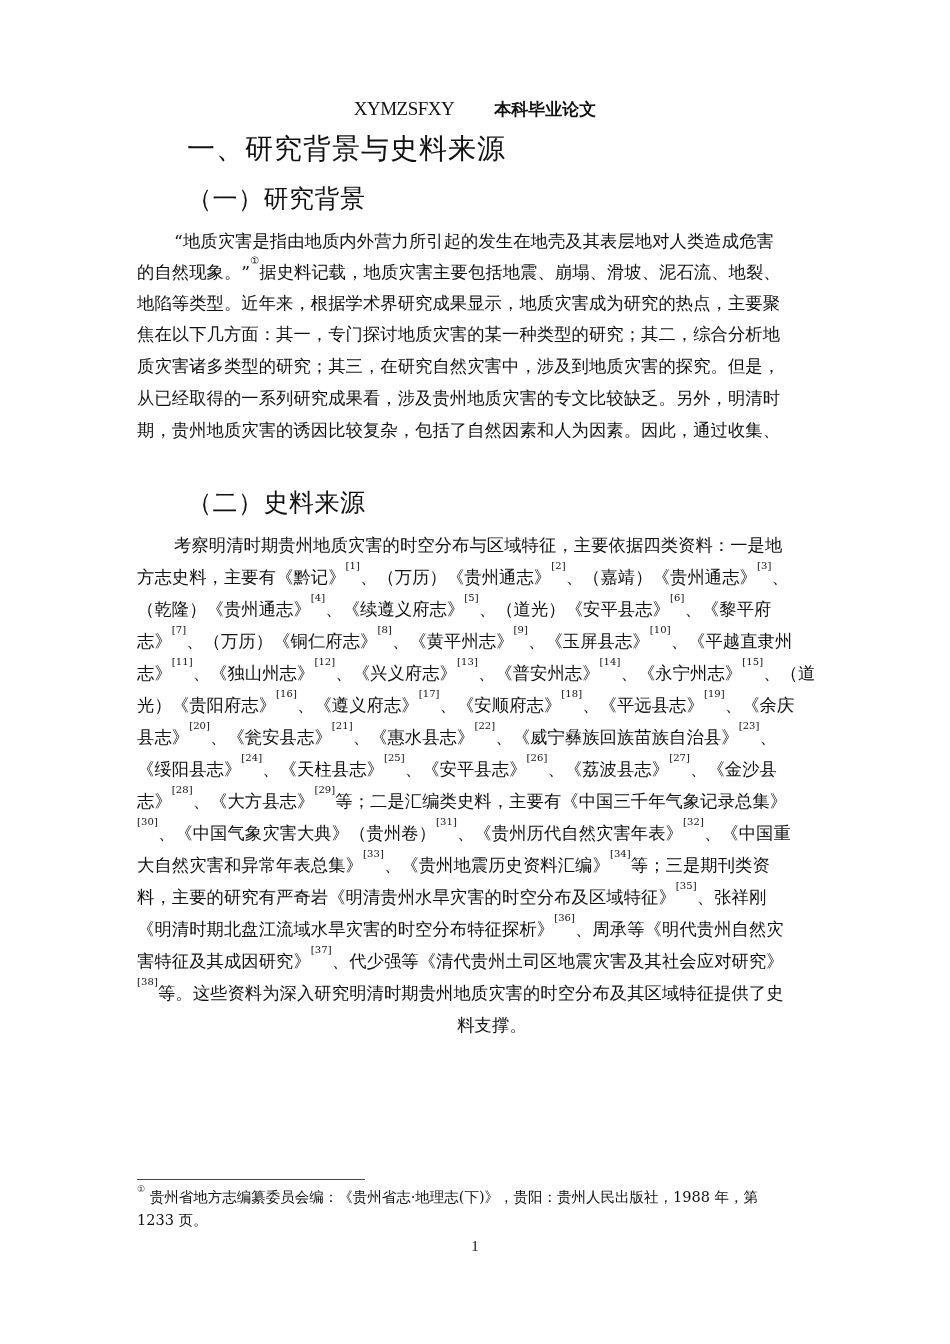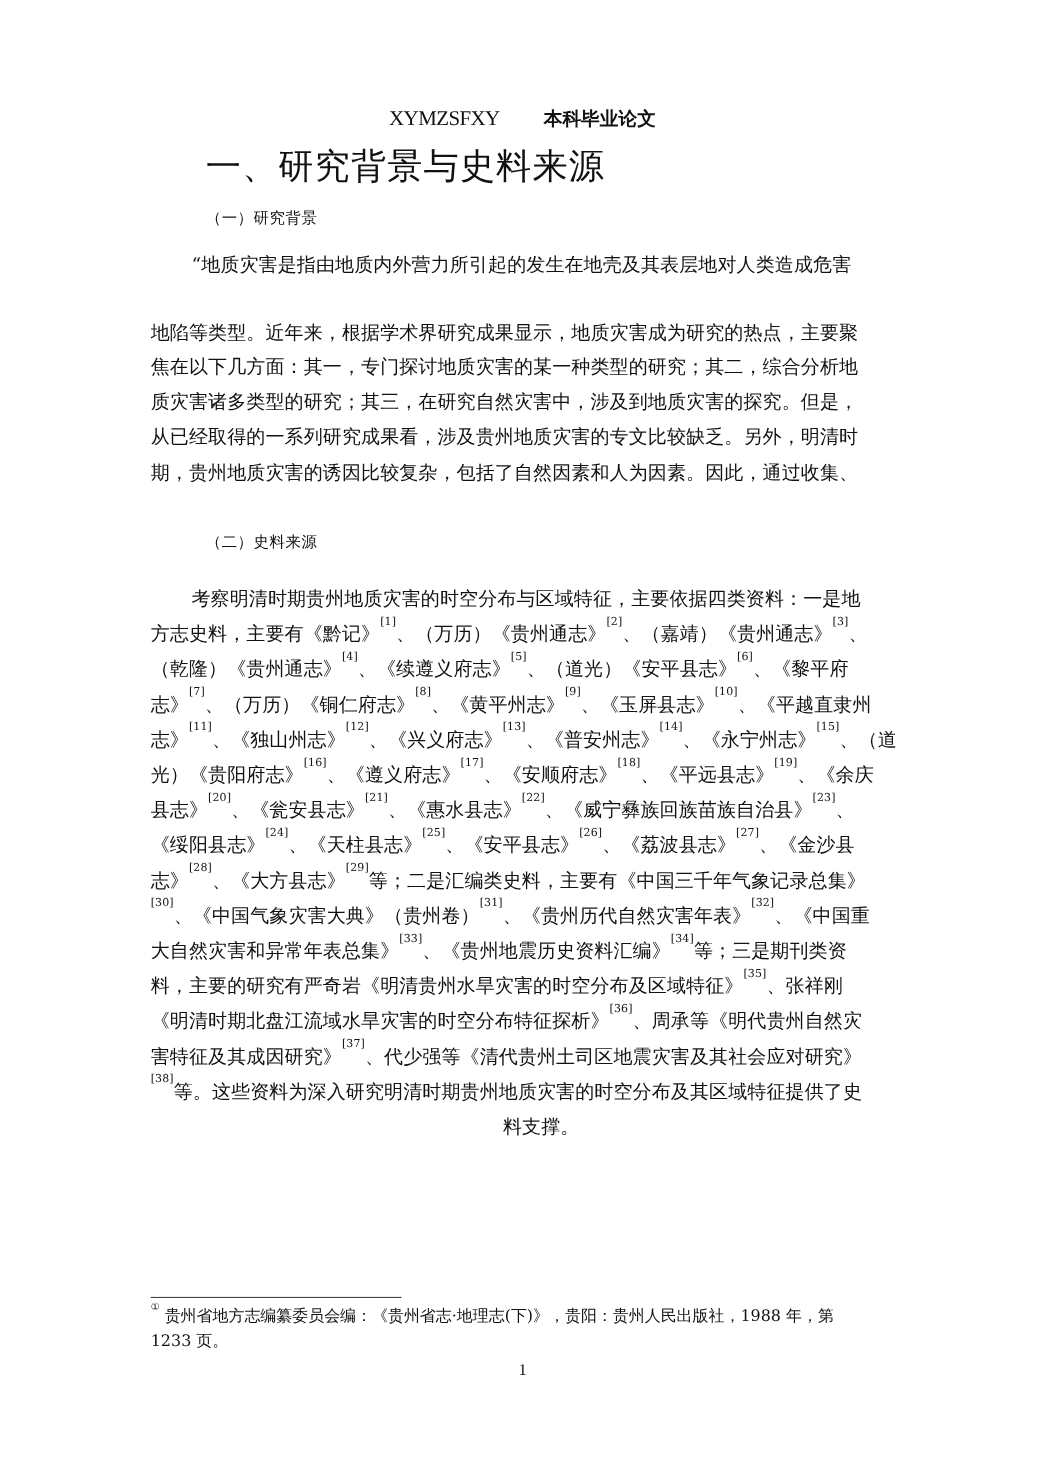--- a/index.html
+++ b/index.html
@@ -3,24 +3,24 @@
 <meta charset="utf-8">
 <style>
   html, body { margin: 0; padding: 0; background: #ffffff; }
   body { width: 950px; height: 1344px; position: relative; overflow: hidden;
          font-family: "DejaVu Serif", "Liberation Serif", serif; color: #111; }
   .page { position: absolute; left: 0; top: 0; width: 950px; height: 1344px; background: #fff; }
   .header { position: absolute; top: 96px; left: 0; width: 950px; text-align: center;
             font-size: 19px; line-height: 24px; }
   .header .latin { font-family: "Liberation Serif", serif; letter-spacing: -0.5px; }
   .header .cn { font-family: "DejaVu Sans", sans-serif; font-weight: bold; font-size: 17px; margin-left: 34px; }
-  .h1 { position: absolute; left: 187px; top: 134px; font-family: Liberation Serif, serif;
-        font-size: 32px; line-height: 34px; letter-spacing: 1px; }
+  .h1 { position: absolute; left: 187px; top: 134px; font-family: Liberation Mono, monospace;
+        font-size: 28px; line-height: 34px; letter-spacing: 1px; }
   .h2 { position: absolute; left: 187px; font-family: "DejaVu Sans", sans-serif;
-        font-size: 14px; line-height: 30px; letter-spacing: 0.5px; }
+        font-size: 25px; line-height: 30px; letter-spacing: 0.5px; }
   .line { position: absolute; left: 137px; width: 710px; font-size: 17.3px; line-height: 24px;
           white-space: nowrap; letter-spacing: 0.1px; }
   .line.indent { left: 174px; width: 673px; }
   sup { font-size: 10px; vertical-align: top; position: relative; top: -4px; line-height: 10px; }
   .fn-rule { position: absolute; left: 137px; top: 1179px; width: 228px; height: 0;
              border-top: 1.5px solid #444; }
   .fn { position: absolute; left: 137px; font-size: 14.5px; line-height: 20px; white-space: nowrap; }
   .fn sup { font-size: 9px; top: -3px; }
   .pagenum { position: absolute; top: 1238px; left: 0; width: 950px; text-align: center;
              font-family: "Liberation Serif", serif; font-size: 15px; }
@@ -33,27 +33,30 @@
   <div class="header">
     <span class="latin">XYMZSFXY</span>
     <span class="cn">本科毕业论文</span>
   </div>
 
   <div class="h1">一、研究背景与史料来源</div>
 
   <div class="h2" style="top:184px;">（一）研究背景</div>
 
   <div class="line indent" style="top:229px;">“地质灾害是指由地质内外营力所引起的发生在地壳及其表层地对人类造成危害</div>
+  <div class="line" style="top:260px;">
+    <span>的自然现象。”</span><sup>①</sup><span>据史料记载，地质灾害主要包括地震、崩塌、滑坡、泥石流、地裂、</span>
+  </div>
   <div class="line" style="top:291px;">地陷等类型。近年来，根据学术界研究成果显示，地质灾害成为研究的热点，主要聚</div>
   <div class="line" style="top:322px;">焦在以下几方面：其一，专门探讨地质灾害的某一种类型的研究；其二，综合分析地</div>
   <div class="line" style="top:354px;">质灾害诸多类型的研究；其三，在研究自然灾害中，涉及到地质灾害的探究。但是，</div>
   <div class="line" style="top:386px;">从已经取得的一系列研究成果看，涉及贵州地质灾害的专文比较缺乏。另外，明清时</div>
   <div class="line" style="top:418px;">期，贵州地质灾害的诱因比较复杂，包括了自然因素和人为因素。因此，通过收集、</div>
 
-  <div class="h2" style="top:478px;">（二）史料来源</div>
+  <div class="h2" style="top:488px;">（二）史料来源</div>
 
   <div id="sources-lines">
       <div class="line indent" style="top: 533px;"><span>考察明清时期贵州地质灾害的时空分布与区域特征，主要依据四类资料：一是地</span></div>
       <div class="line" style="top: 565px;"><span>方志史料，主要有《黔记》</span><sup>[1]</sup><span>、（万历）《贵州通志》</span><sup>[2]</sup><span>、（嘉靖）《贵州通志》</span><sup>[3]</sup><span>、</span></div>
       <div class="line" style="top: 597px;"><span>（乾隆）《贵州通志》</span><sup>[4]</sup><span>、《续遵义府志》</span><sup>[5]</sup><span>、（道光）《安平县志》</span><sup>[6]</sup><span>、《黎平府</span></div>
       <div class="line" style="top: 629px;"><span>志》</span><sup>[7]</sup><span>、（万历）《铜仁府志》</span><sup>[8]</sup><span>、《黄平州志》</span><sup>[9]</sup><span>、《玉屏县志》</span><sup>[10]</sup><span>、《平越直隶州</span></div>
       <div class="line" style="top: 661px;"><span>志》</span><sup>[11]</sup><span>、《独山州志》</span><sup>[12]</sup><span>、《兴义府志》</span><sup>[13]</sup><span>、《普安州志》</span><sup>[14]</sup><span>、《永宁州志》</span><sup>[15]</sup><span>、（道</span></div>
       <div class="line" style="top: 693px;"><span>光）《贵阳府志》</span><sup>[16]</sup><span>、《遵义府志》</span><sup>[17]</sup><span>、《安顺府志》</span><sup>[18]</sup><span>、《平远县志》</span><sup>[19]</sup><span>、《余庆</span></div>
       <div class="line" style="top: 725px;"><span>县志》</span><sup>[20]</sup><span>、《瓮安县志》</span><sup>[21]</sup><span>、《惠水县志》</span><sup>[22]</sup><span>、《威宁彝族回族苗族自治县》</span><sup>[23]</sup><span>、</span></div>
       <div class="line" style="top: 757px;"><span>《绥阳县志》</span><sup>[24]</sup><span>、《天柱县志》</span><sup>[25]</sup><span>、《安平县志》</span><sup>[26]</sup><span>、《荔波县志》</span><sup>[27]</sup><span>、《金沙县</span></div>

